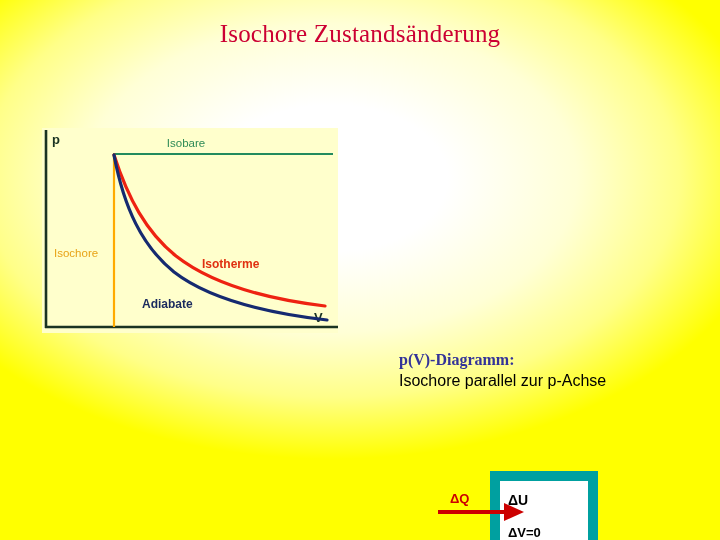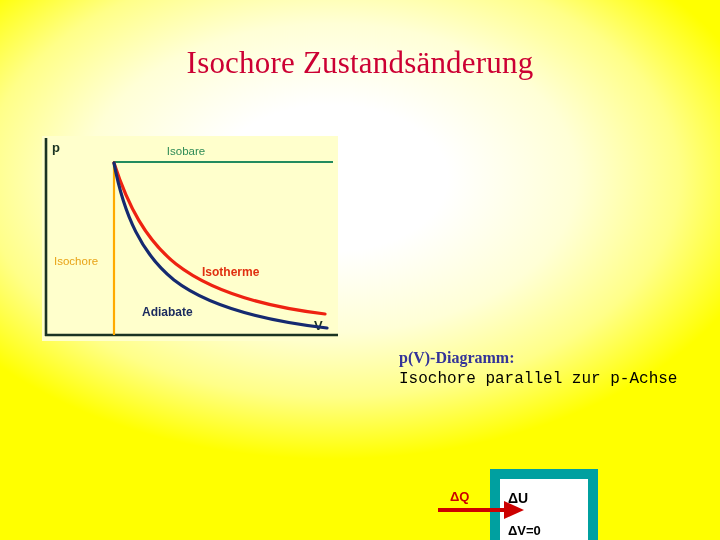--- a/index.html
+++ b/index.html
@@ -27,25 +27,25 @@
     background: radial-gradient(ellipse 62% 52% at 46% 33%,
                 #ffffff 0%, #ffffff 26%, #ffffd6 55%,
                 #ffff88 78%, #ffff00 100%);
     pointer-events: none;
   }
   #slide > * { position: relative; }
 
   
   .title {
     position: absolute;
-    left: 0; top: 45px;
+    left: 0; top: 20px;
     width: 720px;
     text-align: center;
     font-family: "Liberation Serif", serif;
-    font-size: 31px;
+    font-size: 25px;
     font-weight: normal;
     color: #cc0033;
     letter-spacing: 0.2px;
   }
 
   
   .chart-panel {
     position: absolute;
     left: 42px; top: 100px;
     width: 296px; height: 205px;
@@ -58,23 +58,24 @@
     position: absolute;
     left: 399px; top: 107px;
     width: 300px;
     line-height: 1.30;
   }
   .pv-head {
     font-family: "Liberation Serif", serif;
     font-size: 16px;
     font-weight: bold;
     color: #333399;
+    margin-top: 10px;
   }
   .pv-sub {
-    font-family: Liberation Mono, monospace;
+    font-family: Liberation Sans, sans-serif;
     font-size: 16px;
     color: #000000;
   }
 
   
   .dfig {
     position: absolute;
     left: 428px; top: 184px;
     width: 175px; height: 86px;
   }

